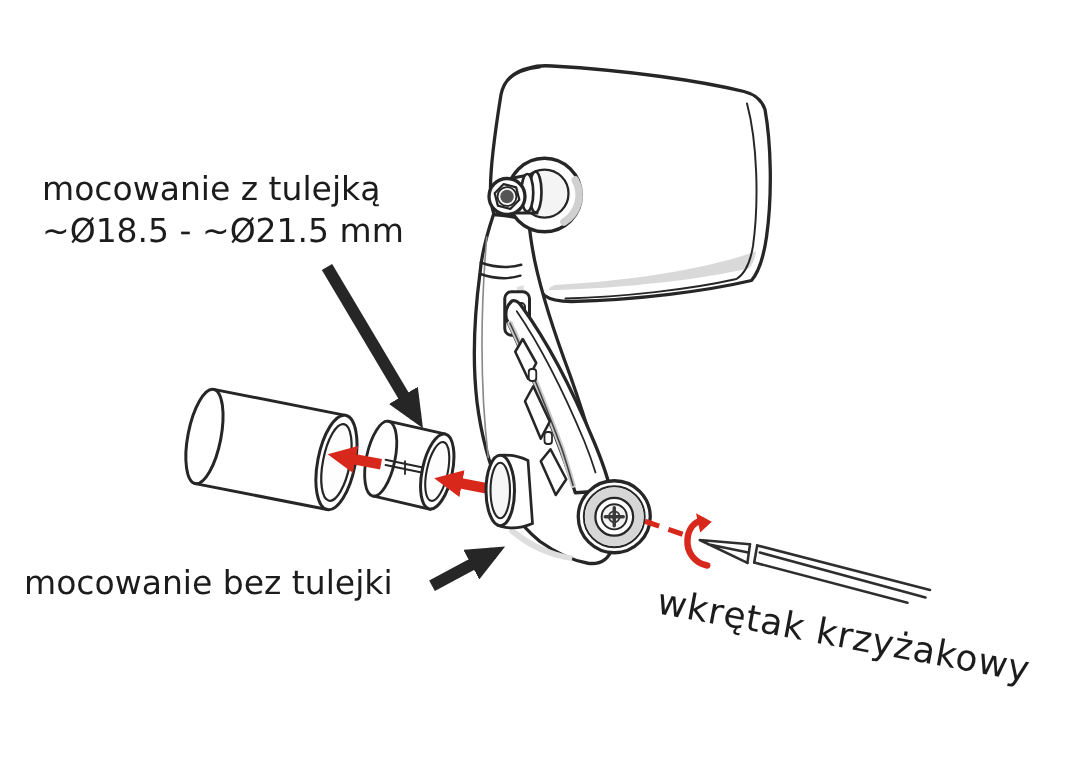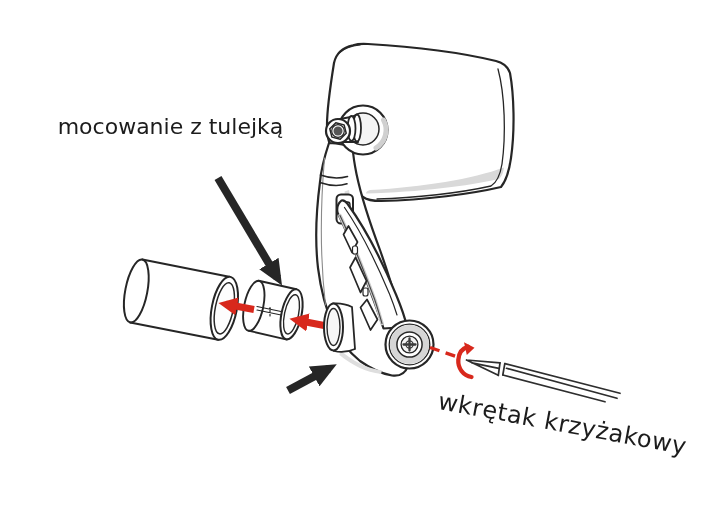--- a/index.html
+++ b/index.html
@@ -1,21 +1,21 @@
 <!DOCTYPE html>
 <html><head>
 <meta charset="utf-8">
 <style>
   html,body{margin:0;padding:0;background:#ffffff;}
   .stage{
     position:relative;width:720px;height:521px;background:#ffffff;
     overflow:hidden;font-family:"DejaVu Sans","Liberation Sans",sans-serif;
   }
   .stage svg{position:absolute;left:0;top:0;}
-  .label{position:absolute;color:#1c1c1c;text-align:center;}
+  .label{position:absolute;color:#1c1c1c;text-align:left;}
   .label .ln{display:block;white-space:nowrap;}
   .label-with{left:28px;top:113px;width:285px;font-size:22px;line-height:28px;}
   .label-without{left:16px;top:377px;width:292px;font-size:22px;line-height:26px;}
   .label-screwdriver{
     left:441px;top:387px;font-size:24px;white-space:nowrap;text-align:left;
     transform:rotate(10.5deg);transform-origin:left top;letter-spacing:.5px;
   }
 </style>
 </head>
 <body>
@@ -137,20 +137,22 @@
     </g>
 
     <line x1="254" y1="309.5" x2="226" y2="304.3" stroke="#d8281c" stroke-width="7" marker-end="url(#arrR)"></line>
 
     <line x1="218" y1="178" x2="277.5" y2="278" stroke="#262626" stroke-width="8" marker-end="url(#arrB)"></line>
     <line x1="288" y1="390.5" x2="329" y2="368.5" stroke="#262626" stroke-width="8" marker-end="url(#arrB)"></line>
   </svg>
 
   <div class="label label-with">
     <span class="ln">mocowanie z tulejką</span>
+    <span class="ln">~Ø18.5 - ~Ø21.5 mm</span>
   </div>
 
   <div class="label label-without">
+    <span class="ln">mocowanie bez tulejki</span>
   </div>
 
   <div class="label label-screwdriver">wkrętak krzyżakowy</div>
 
 </div>
 
 </body></html>

